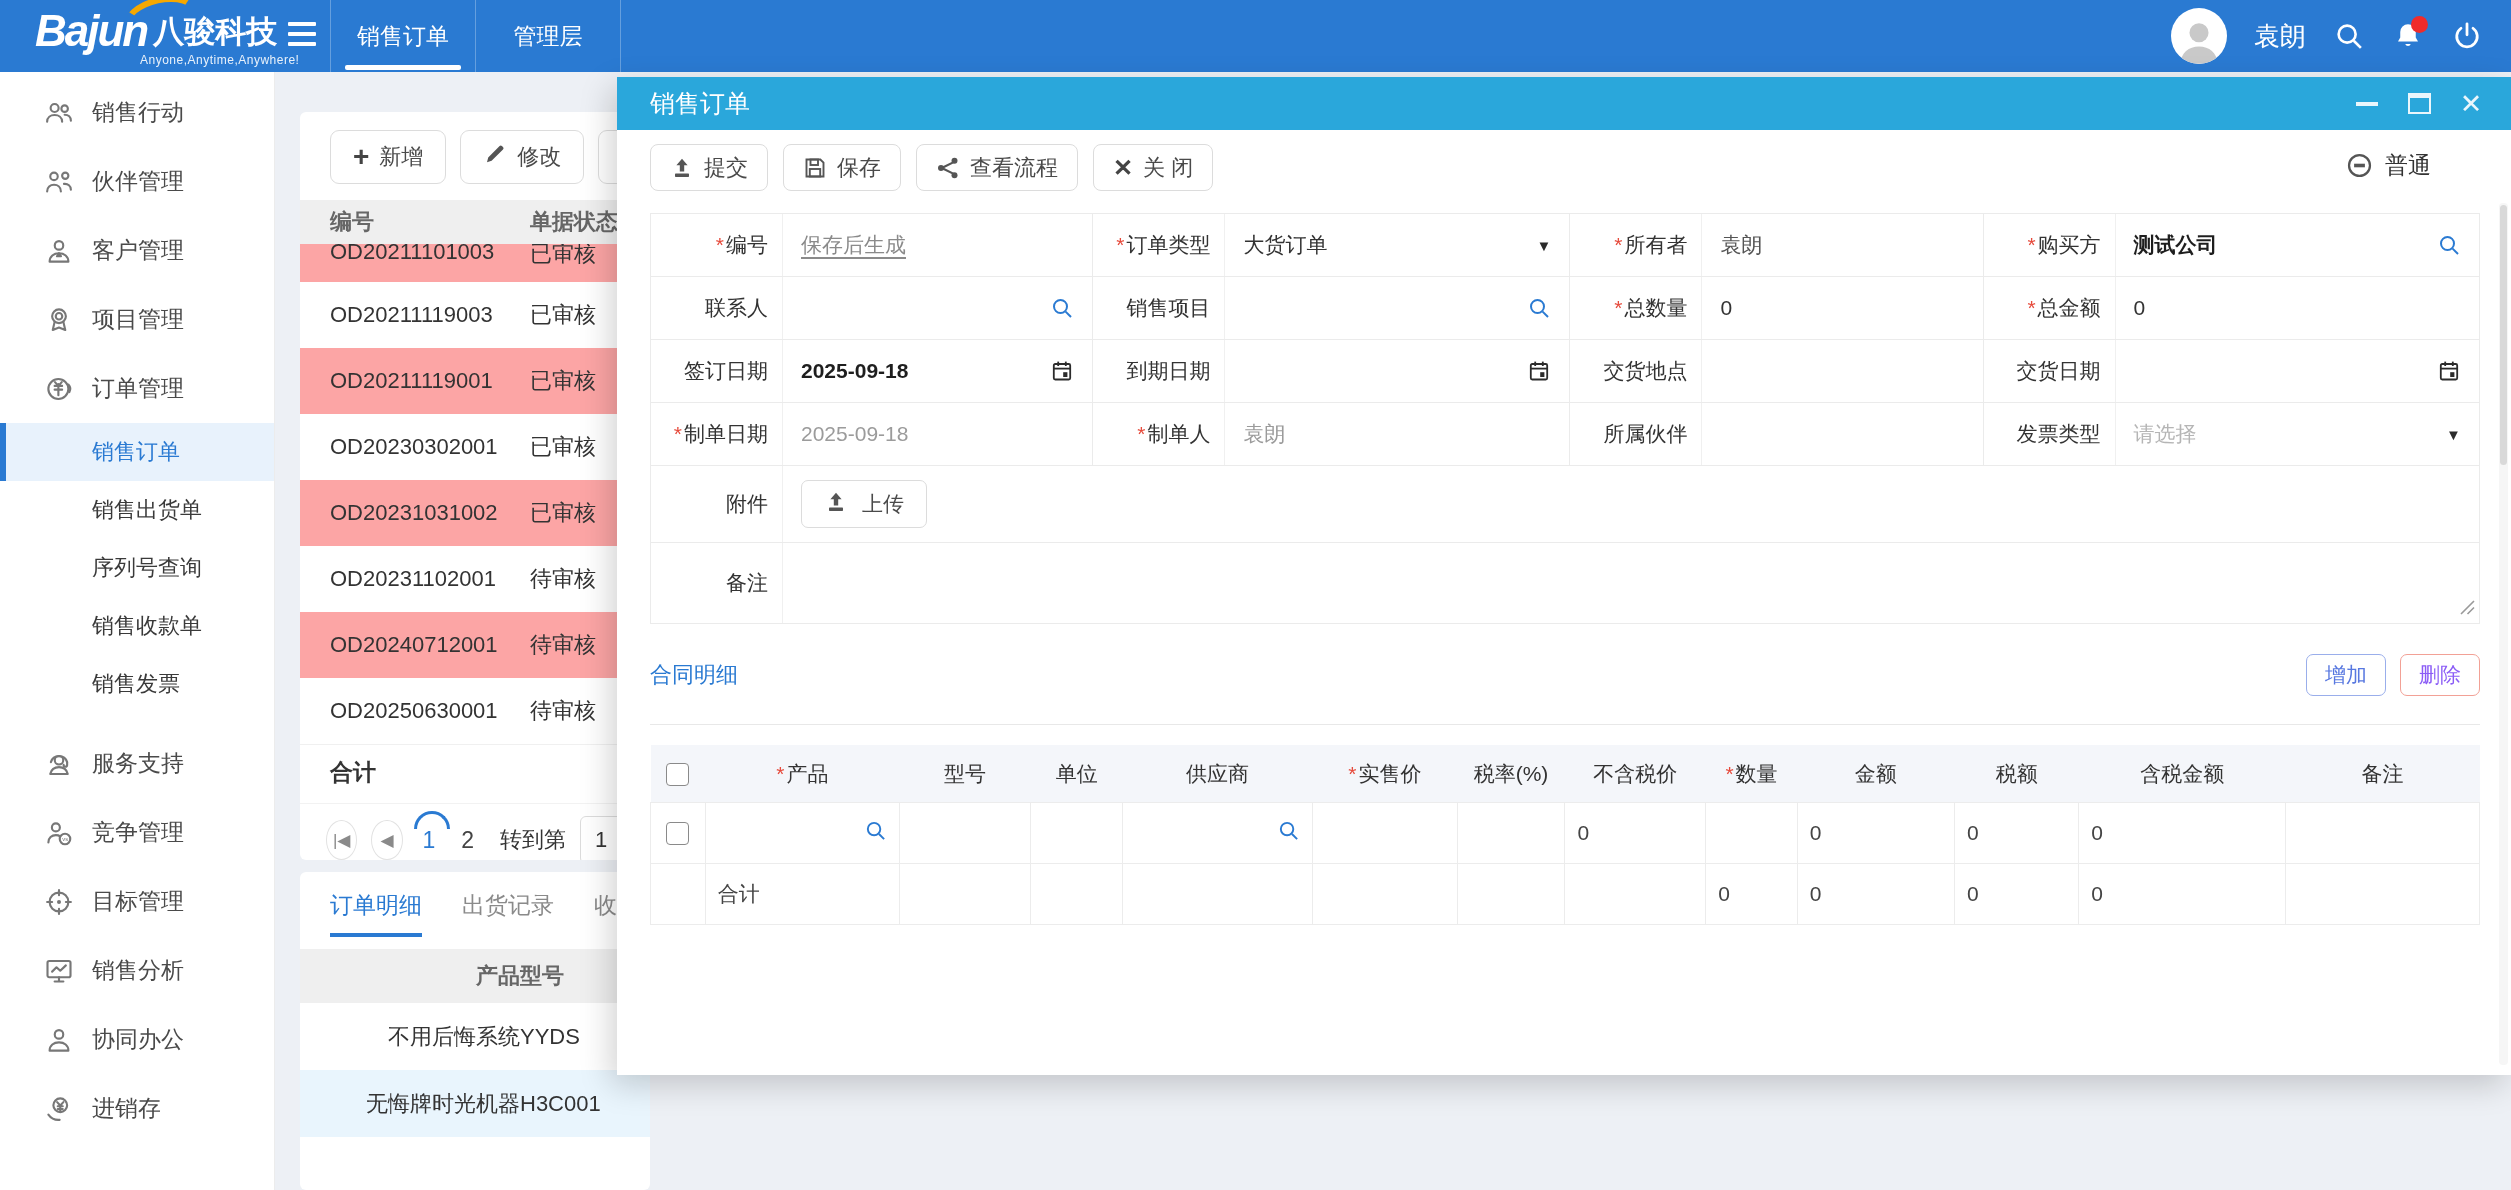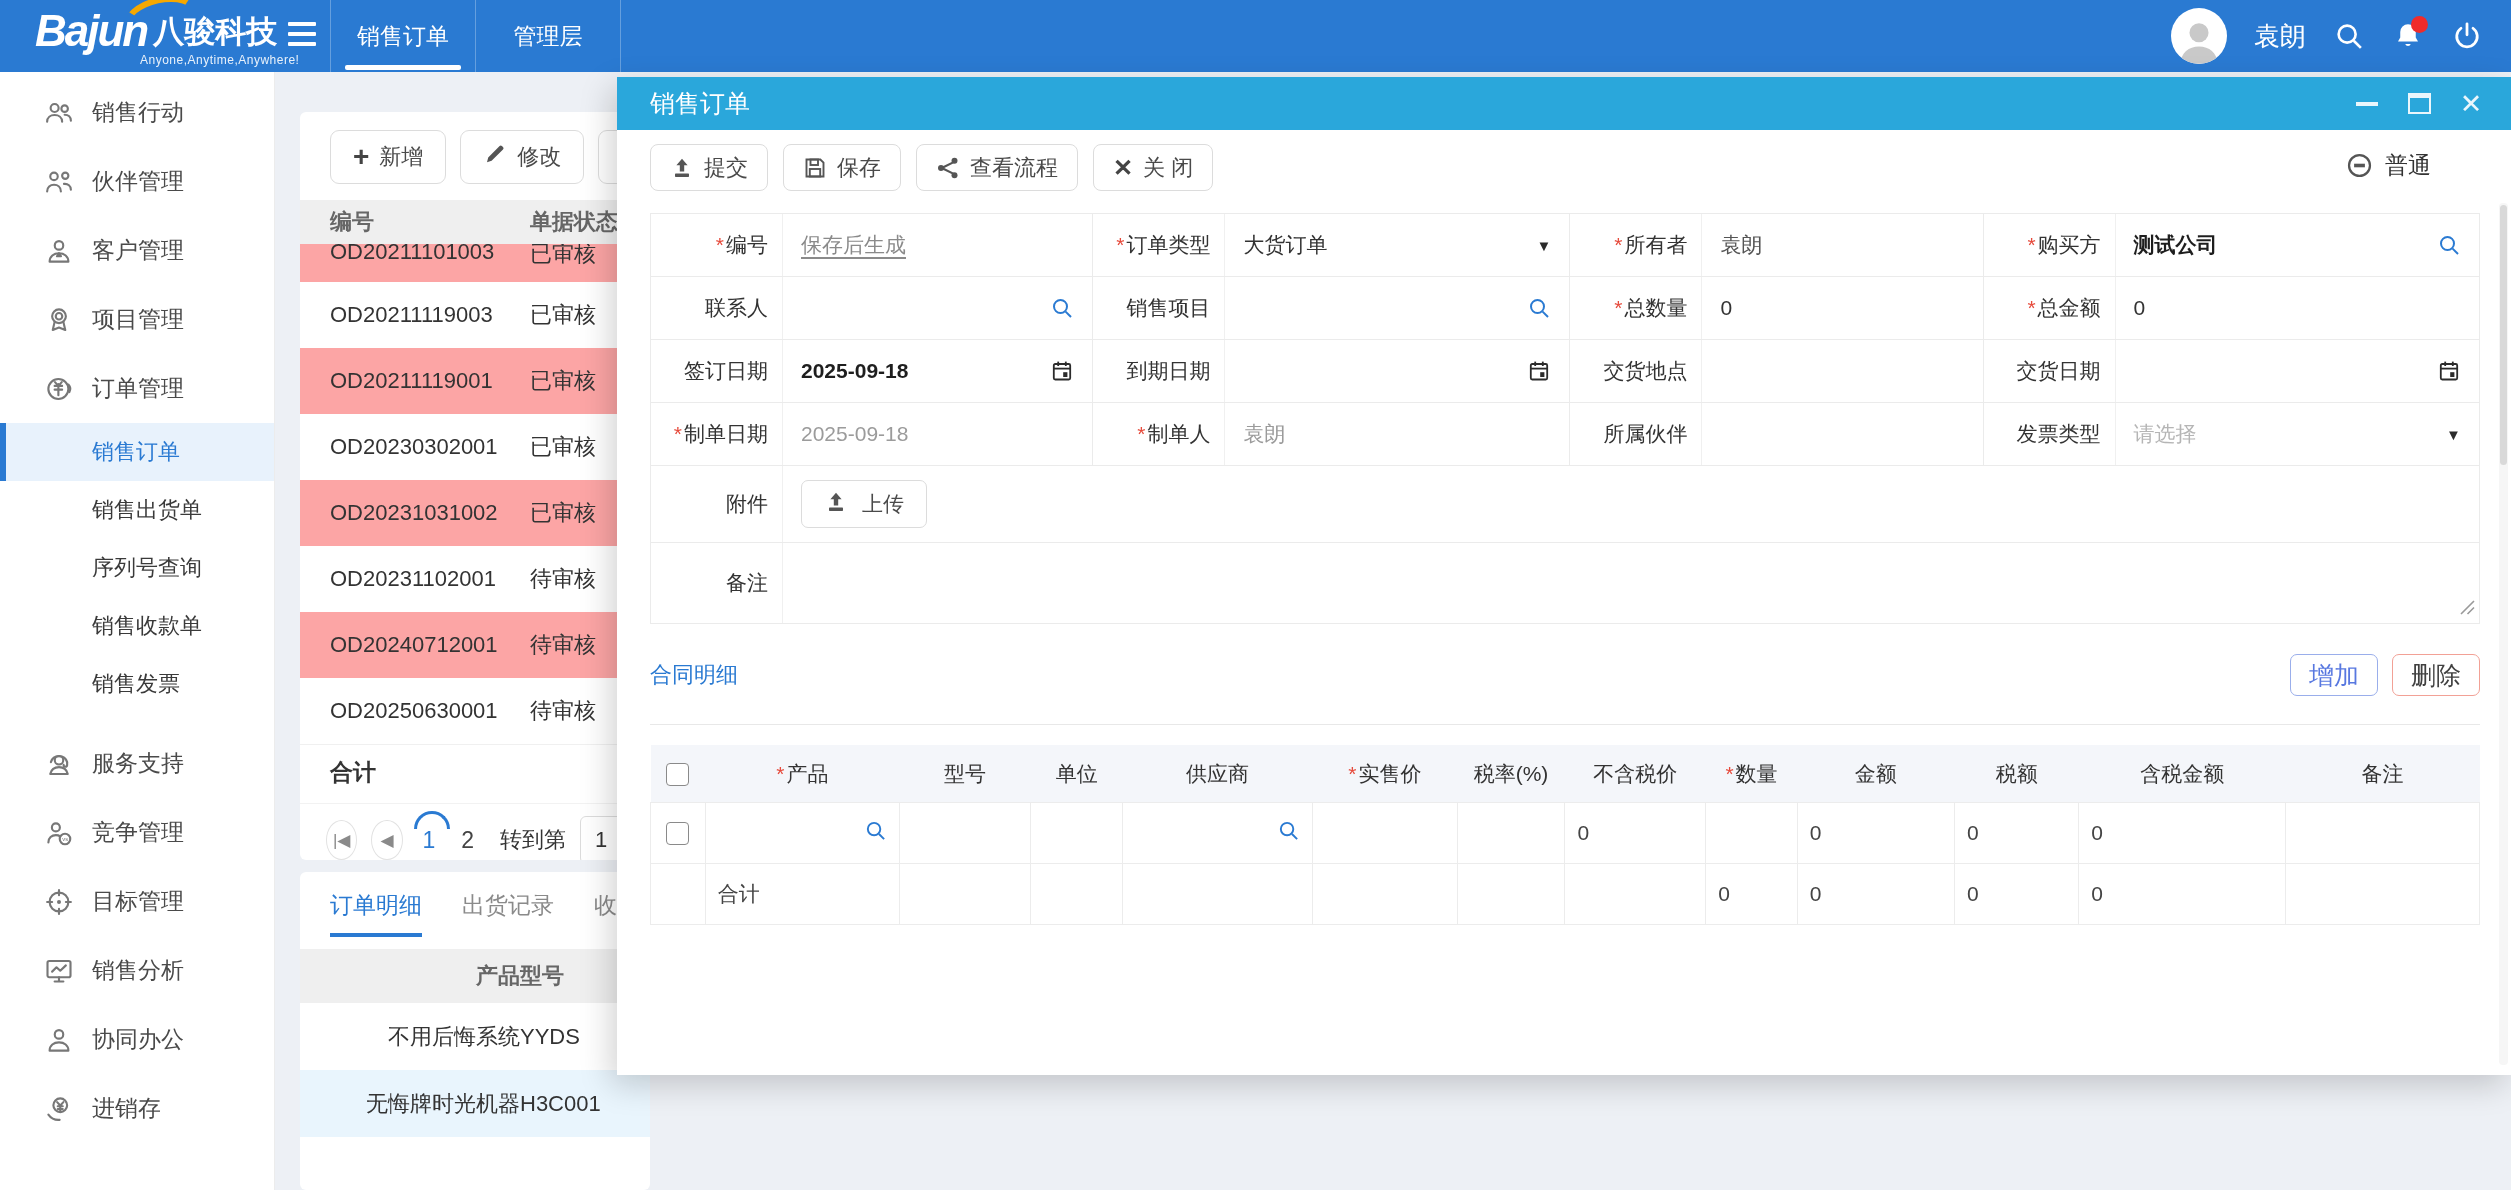--- a/index.html
+++ b/index.html
@@ -102,23 +102,23 @@
   .v-plain{color:#555;}
   .v-placeholder{color:#B5B5B5;}
   .frow-attach{height:76px;}
   .frow-remark{height:80px;position:relative;}
   .upload-btn{height:48px;font-size:21px;border-radius:7px;gap:14px;}
   .resize-grip{position:absolute;right:4px;bottom:4px;cursor:nwse-resize;}
   
   .c-head{display:flex;align-items:center;margin-top:30px;padding-bottom:28px;border-bottom:1px solid #E8E8E8;}
   .c-title{color:#2A7AD2;font-size:22px;}
   .c-btns{margin-left:auto;display:flex;gap:14px;}
-  .btn-add,.btn-del{height:42px;padding:0 18px;border-radius:7px;background:#fff;font-size:25px;cursor:pointer;font-family:inherit;}
+  .btn-add,.btn-del{height:42px;padding:0 18px;border-radius:7px;background:#fff;font-size:21px;cursor:pointer;font-family:inherit;}
   .btn-add{border:1px solid #9AAEEB;color:#5878E0;}
-  .btn-del{border:1px solid #F2A196;color:#404040;}
+  .btn-del{border:1px solid #F2A196;color:#8b5cf6;}
   table.ctable{width:100%;border-collapse:collapse;table-layout:fixed;margin-top:20px;font-size:21px;}
   .ctable thead th{background:#F4F6FA;height:55px;font-weight:normal;color:#333;text-align:center;white-space:nowrap;overflow:hidden;}
   .ctable tbody td{height:60px;border:1px solid #ECECEC;padding:0 12px;color:#444;background:#fff;overflow:hidden;}
   .ctable td.icon-right{text-align:right;}
   .ctable td .cicon{color:#2A7AD2;vertical-align:middle;}
   .ctable td .cicon svg{width:23px;height:23px;}
   .cbx{display:inline-block;width:21px;height:21px;border:1px solid #8A8A8A;border-radius:4px;background:#fff;vertical-align:middle;cursor:pointer;}
   .ctable td.cb-cell,.ctable th.cb-cell{text-align:center;}
 </style>
 </head>

